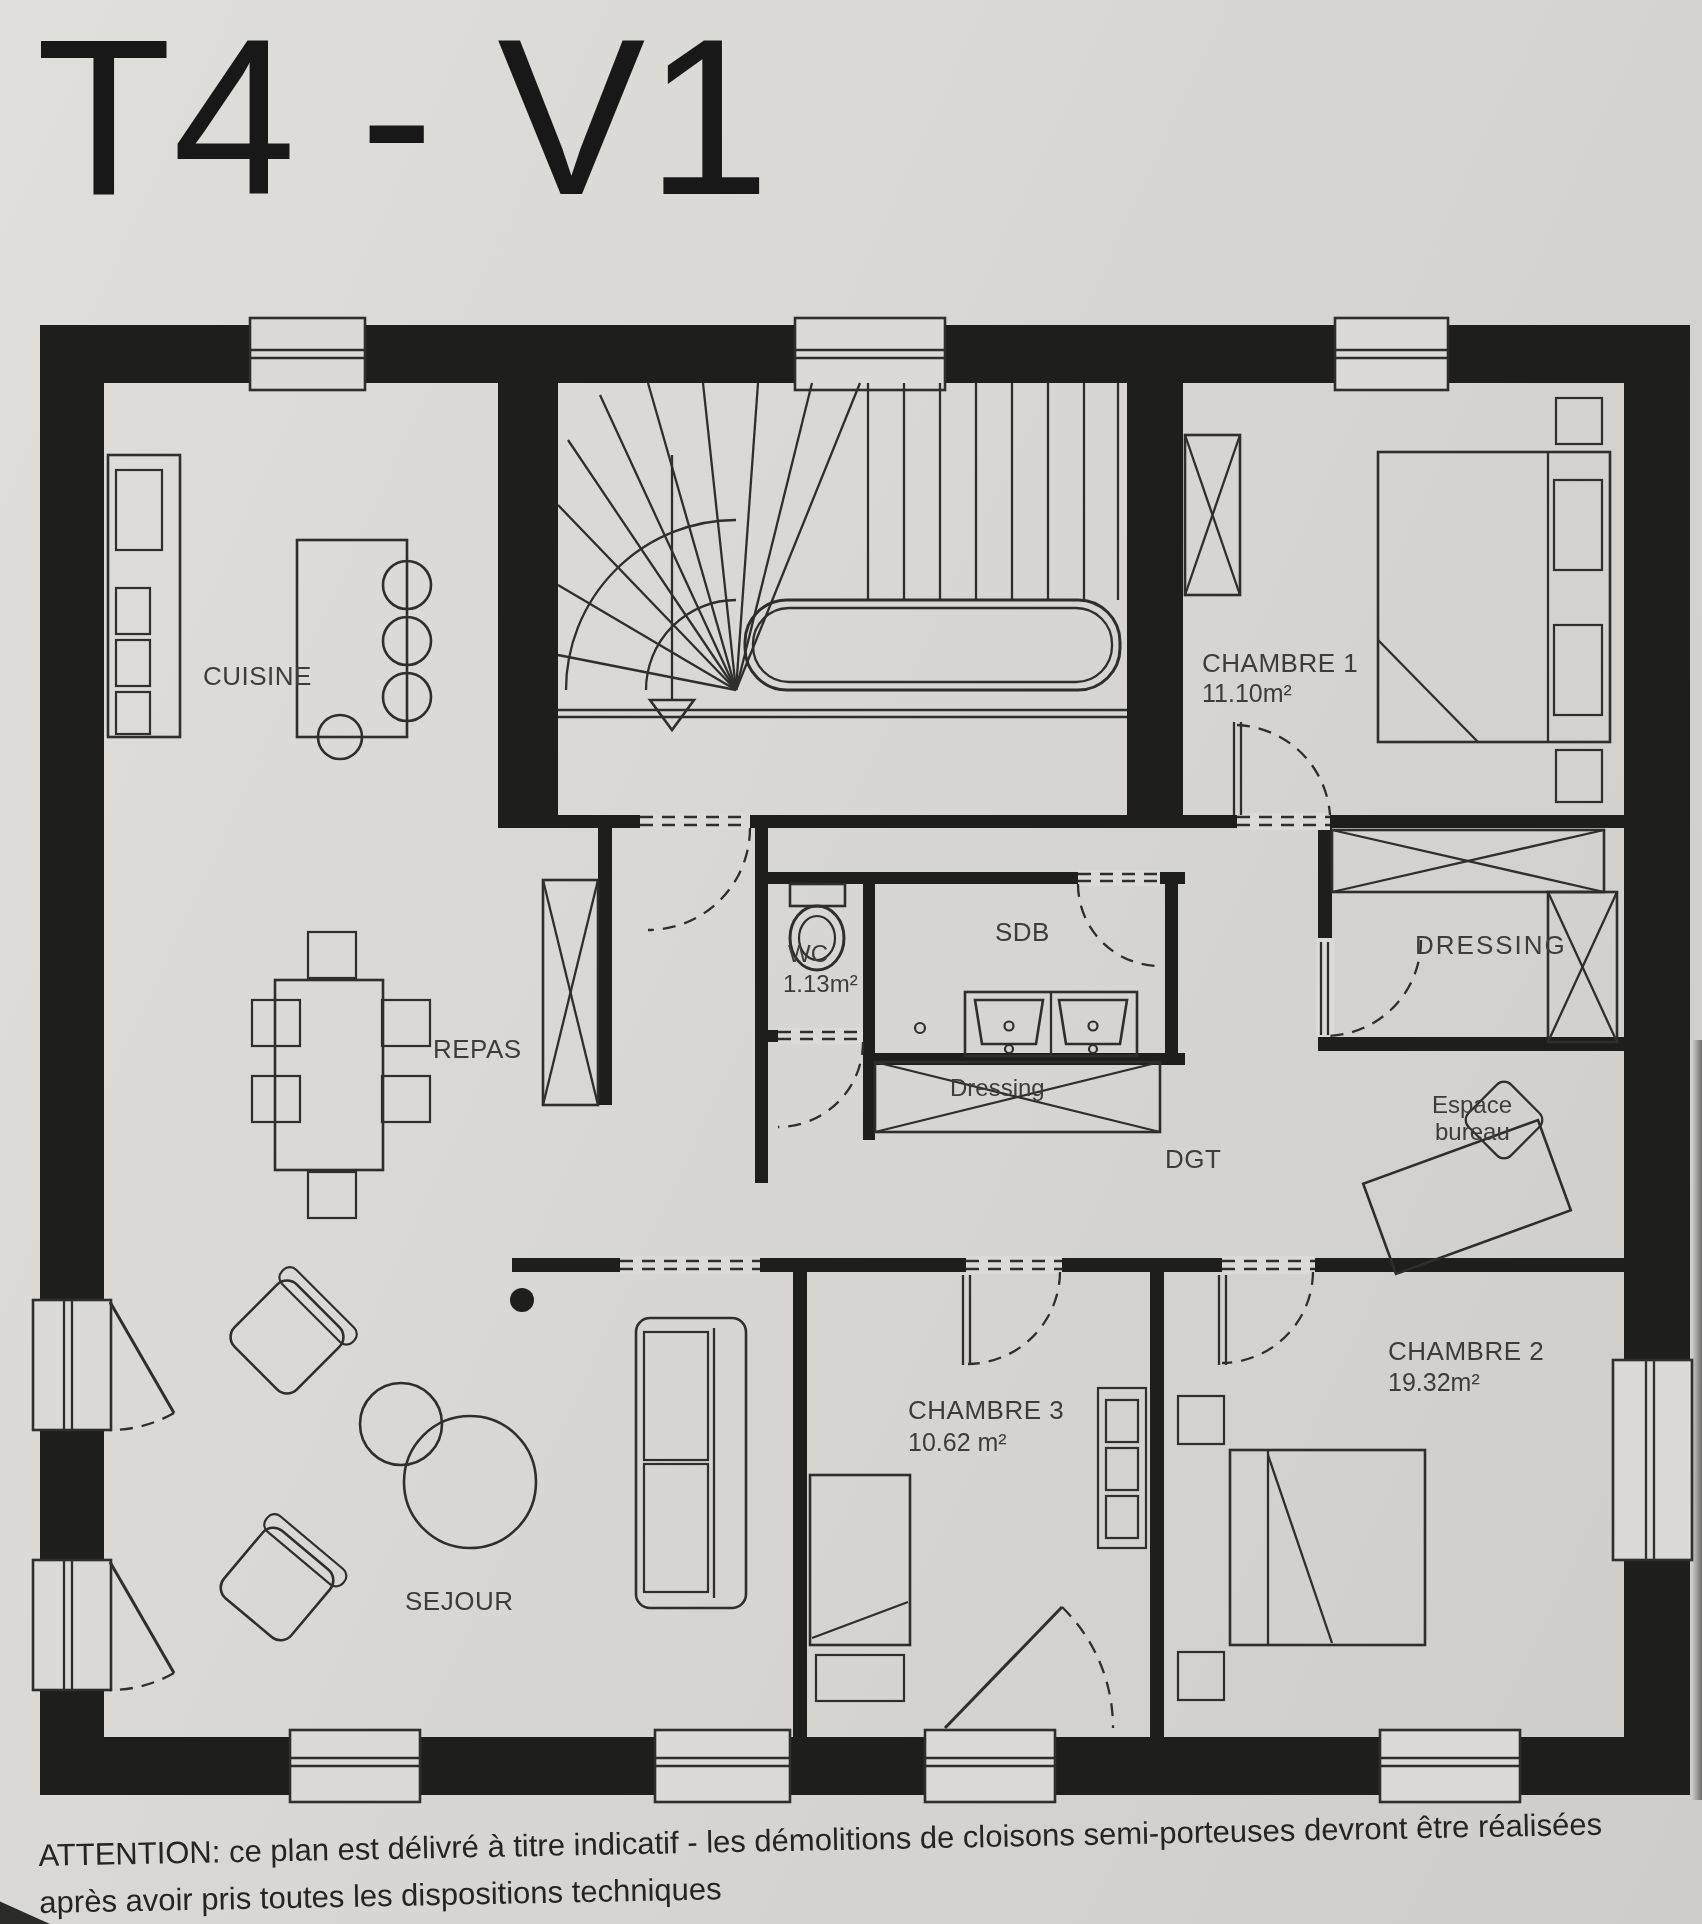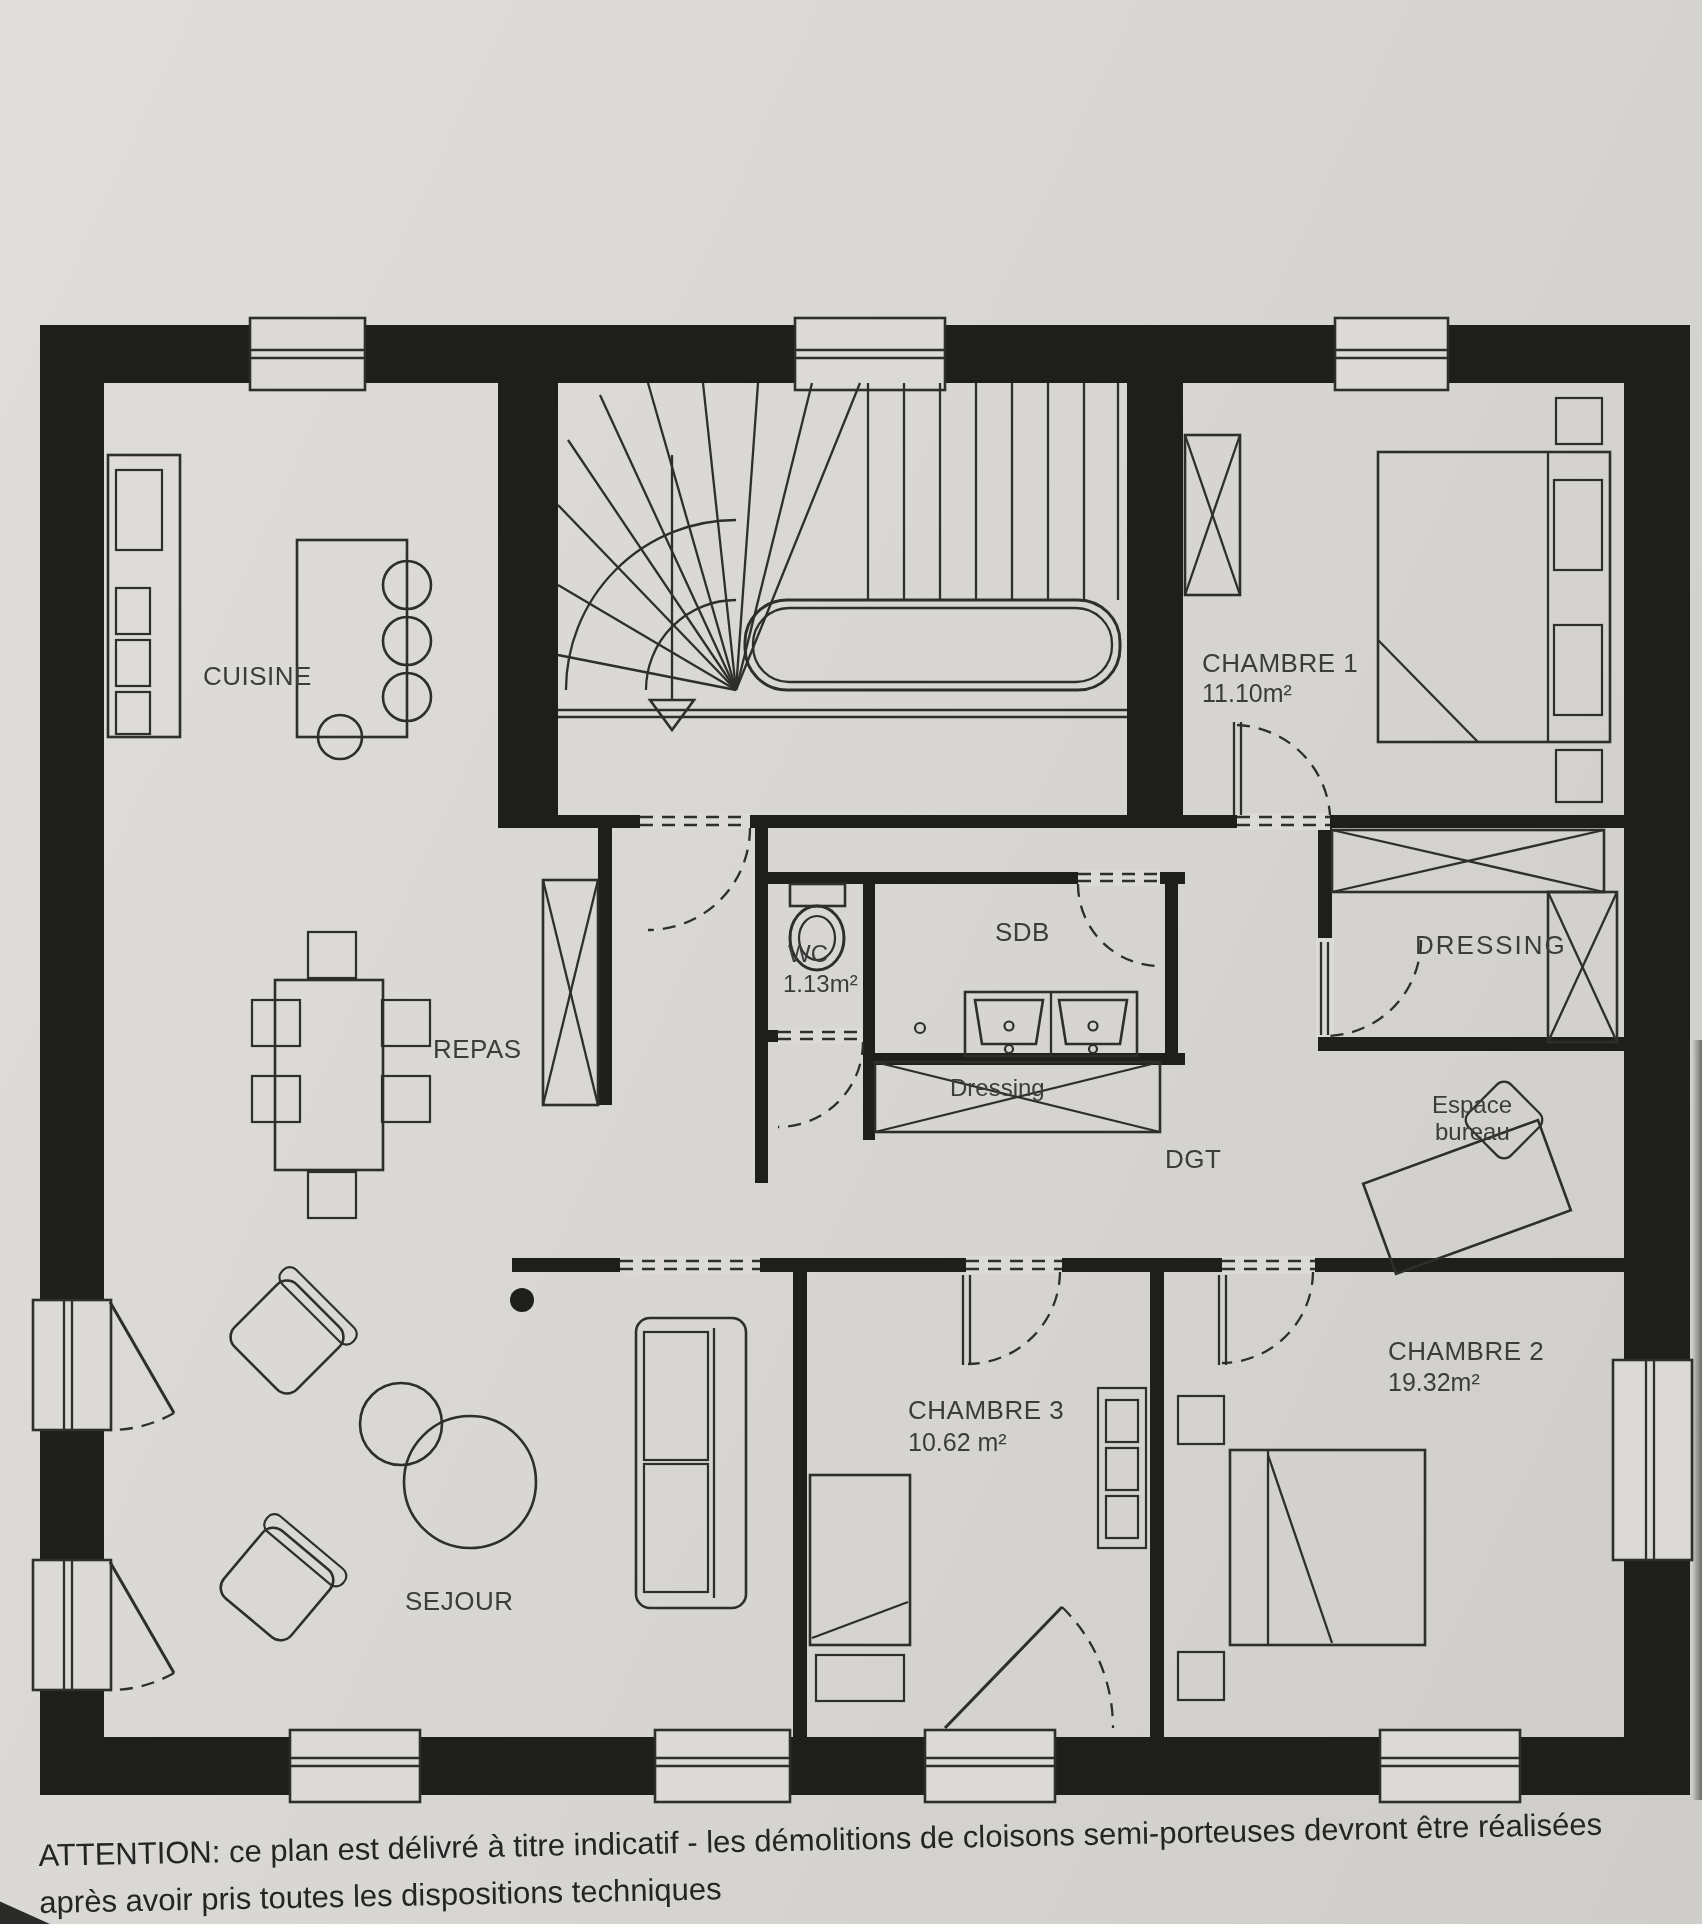--- a/index.html
+++ b/index.html
@@ -38,20 +38,21 @@
   .edge-right{position:absolute;right:0;top:1040px;width:10px;height:760px;
     background:linear-gradient(to left,rgba(25,25,23,.55),rgba(25,25,23,0));}
   .corner-bl{position:absolute;left:0;top:1892px;width:50px;height:32px;
     background:#2a2a28;clip-path:polygon(0 100%,0 30%,100% 100%);}
 </style>
 </head>
 <body>
 
 <div class="page">
 
+  <div class="plan-title">T4 - V1</div>
 
   <svg class="plan" viewBox="0 0 1702 1924" width="1702" height="1924">
 
     <g>
       <rect class="wall" x="40" y="325" width="1650" height="58"></rect>
       <rect class="wall" x="40" y="1737" width="1650" height="58"></rect>
       <rect class="wall" x="40" y="325" width="64" height="1470"></rect>
       <rect class="wall" x="1624" y="325" width="66" height="1470"></rect>
 
       <rect class="wall" x="498" y="383" width="60" height="445"></rect>

